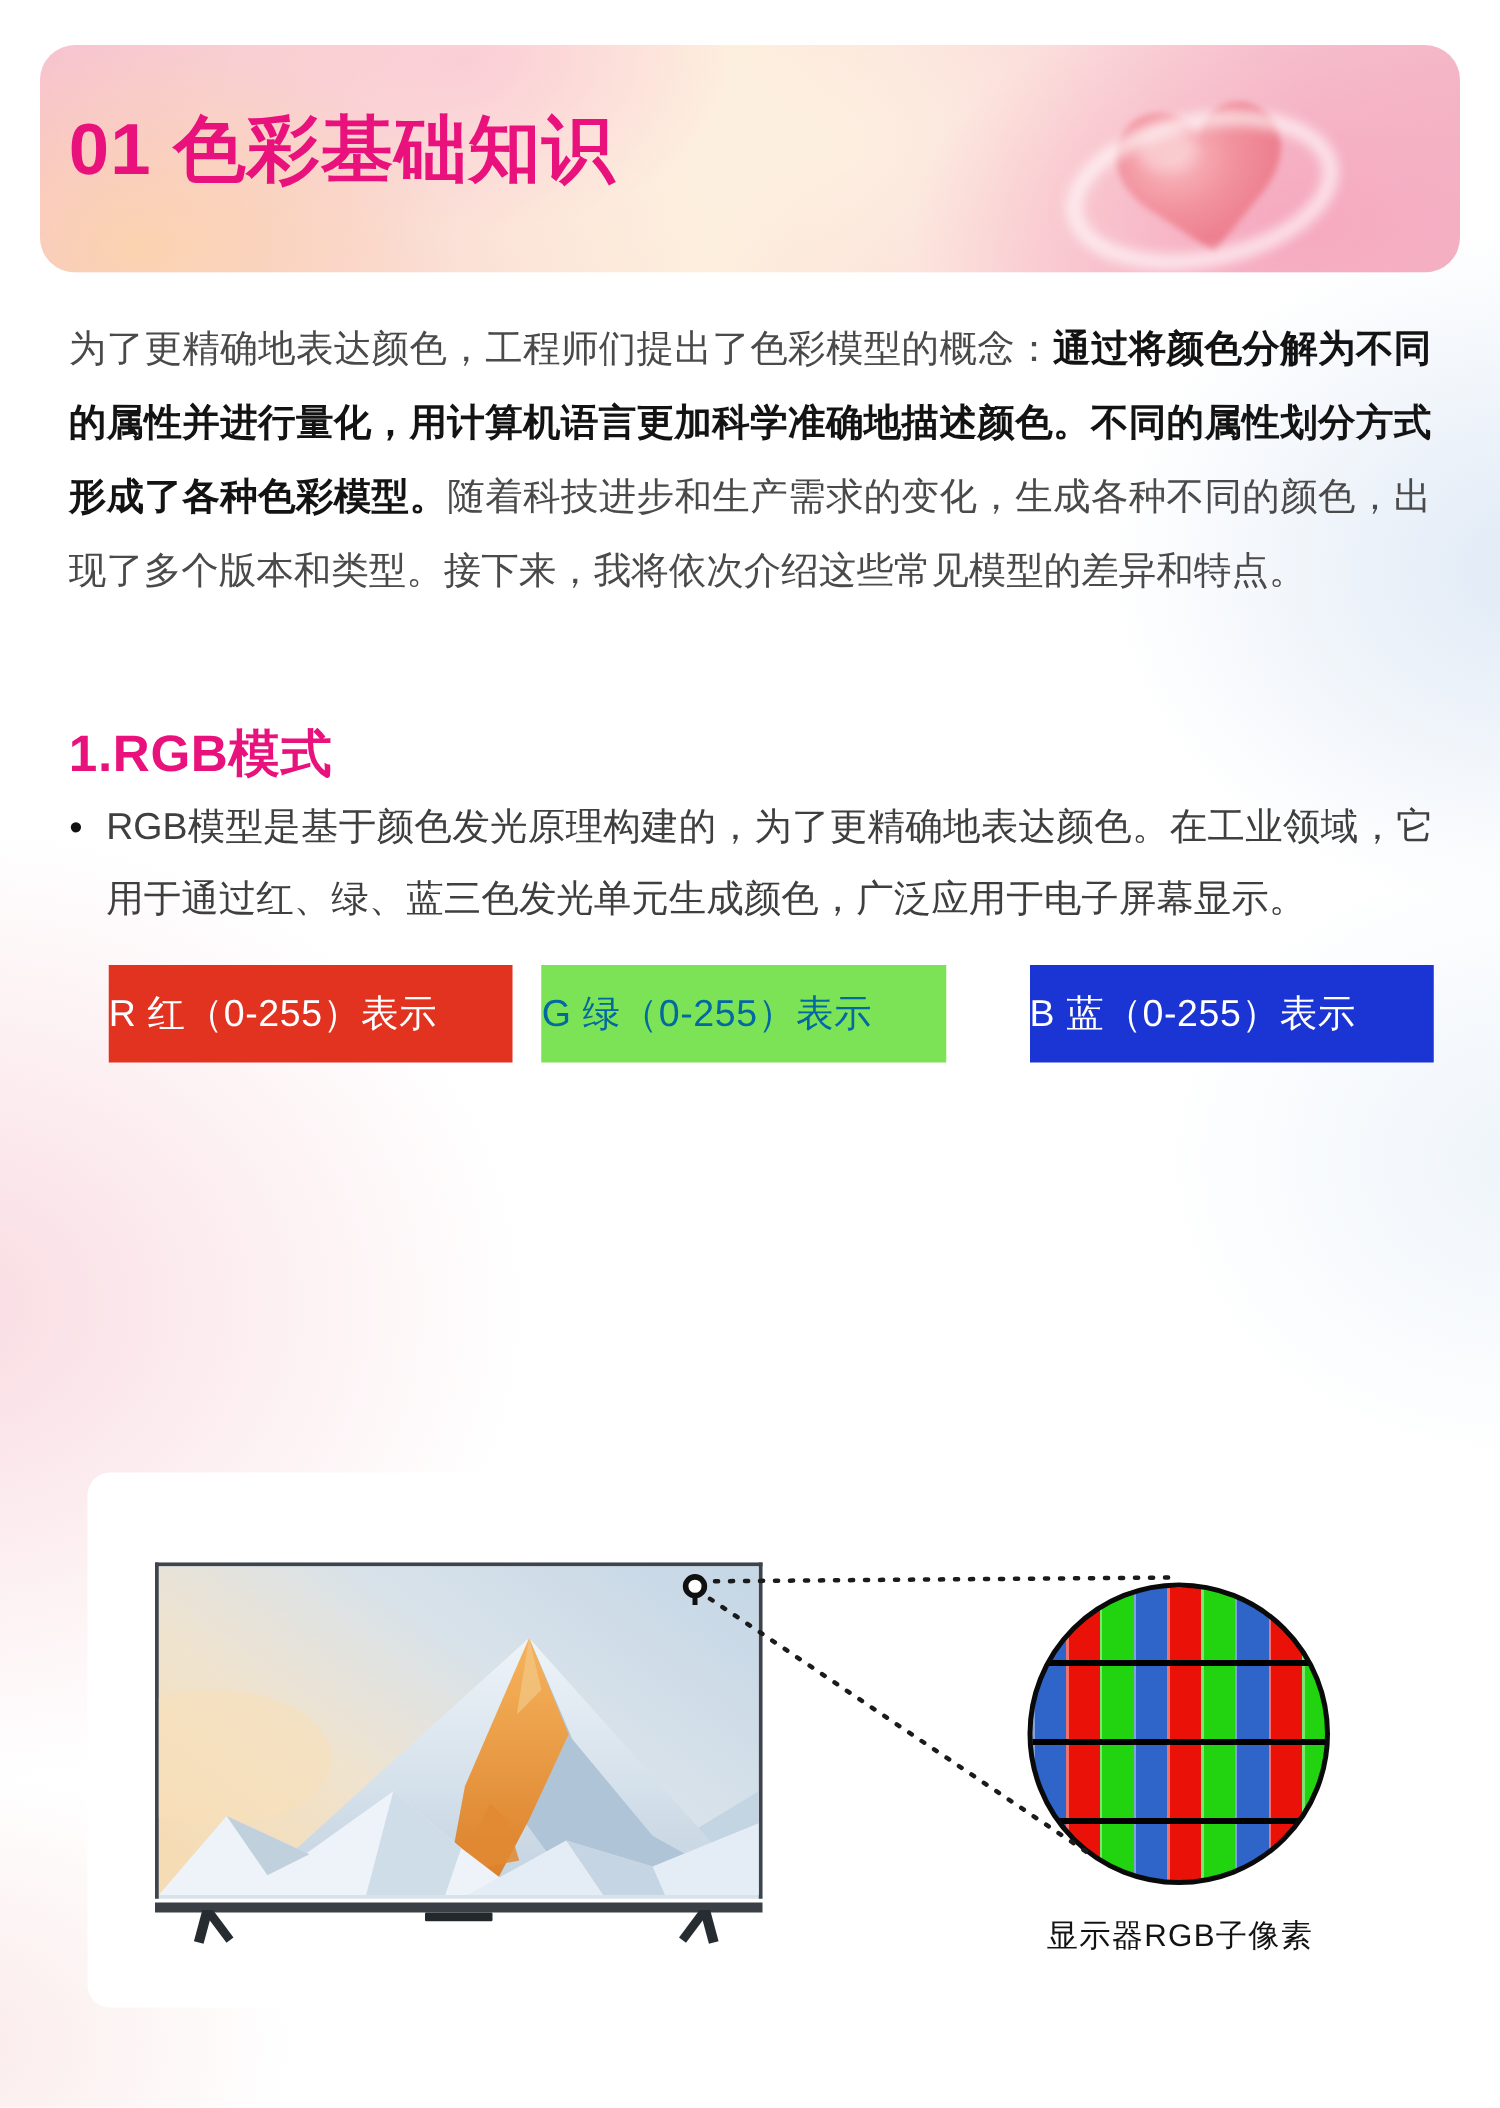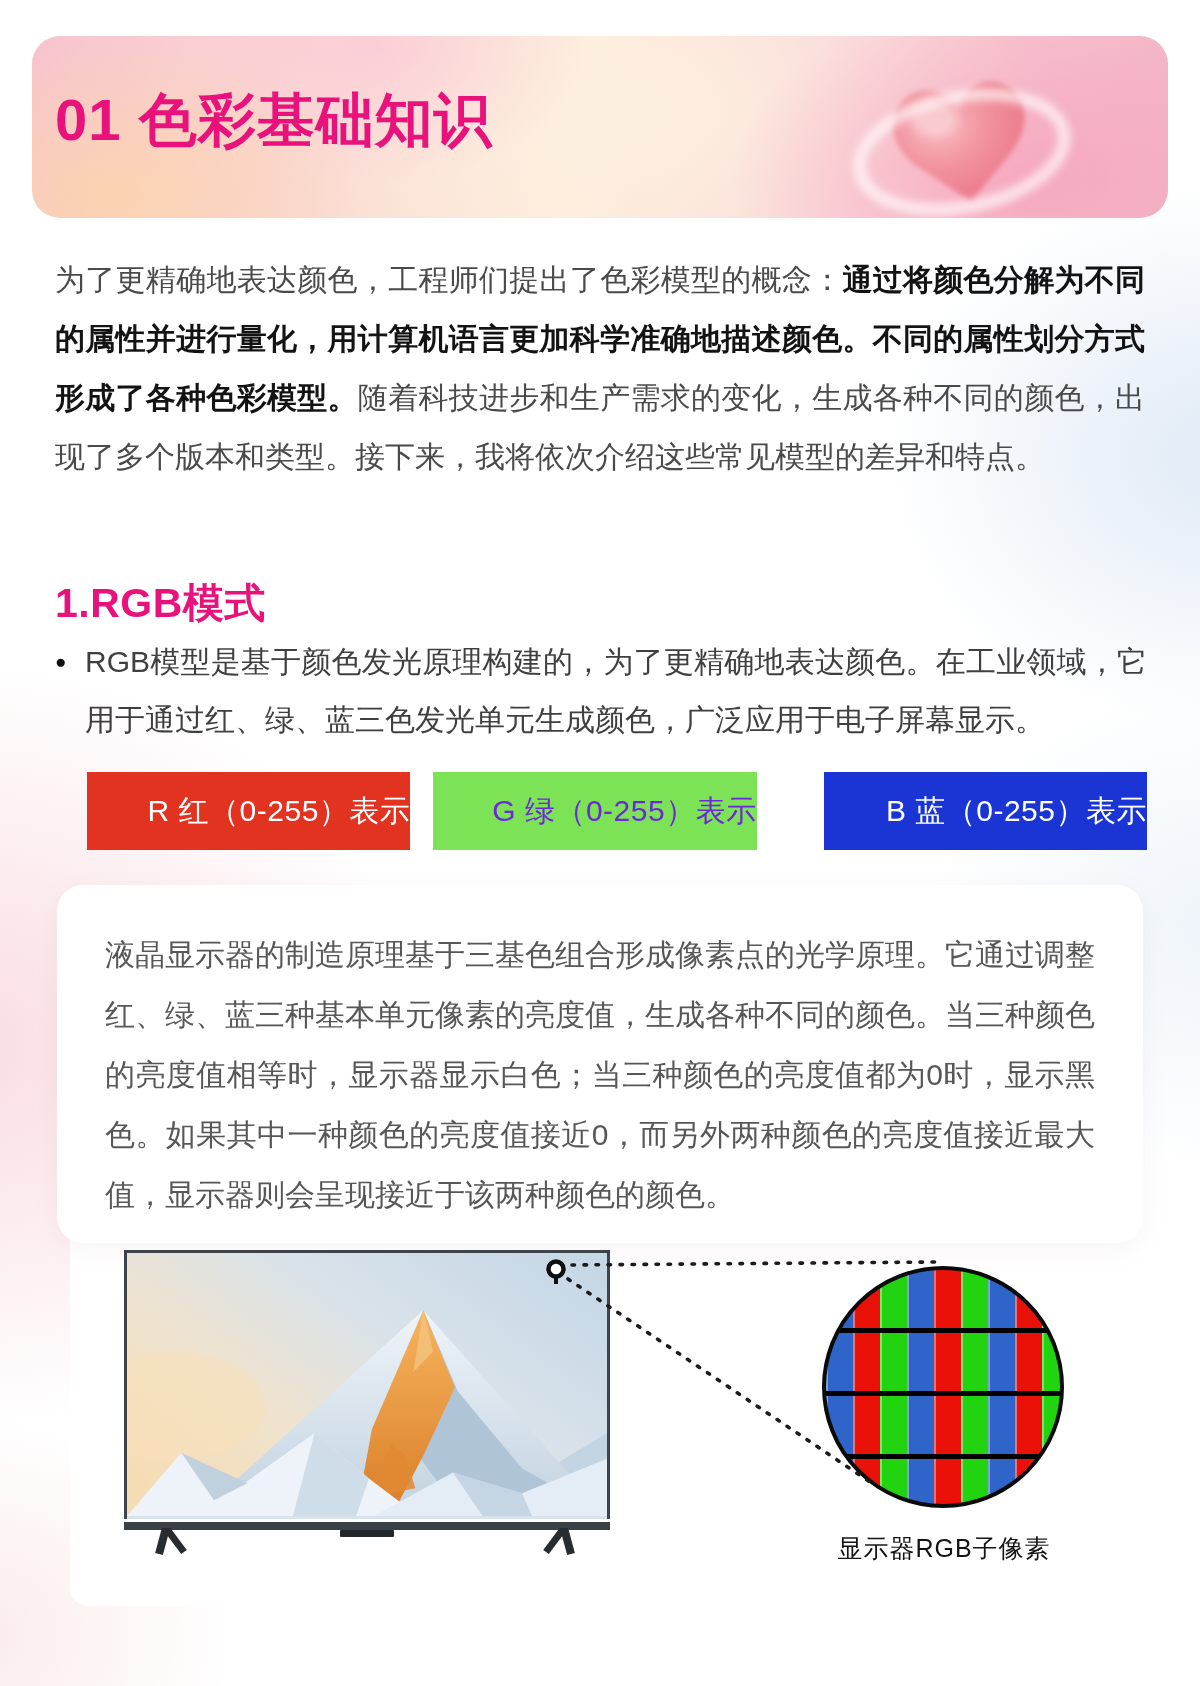--- a/index.html
+++ b/index.html
@@ -41,25 +41,25 @@
   }
   .bullet{
     position:absolute;left:55px;top:633px;width:1092px;display:flex;align-items:flex-start;
     font-size:30px;line-height:58px;color:#3f3f3f;
   }
   .bullet-dot{flex:0 0 30px;font-size:19px;line-height:58px;color:#111;}
   .bullet-text{flex:1;text-align:justify;}
   
   .rgb-row{position:absolute;left:87px;top:772px;width:1060px;display:flex;gap:23px;}
   .rgb-box{
-    flex:1;height:78px;display:flex;align-items:center;justify-content:flex-end;
+    flex:1;height:78px;display:flex;align-items:center;justify-content:flex-start;
     font-size:30px;letter-spacing:0.5px;
   }
   .rgb-box.red{background:#e23321;color:#ffffff;}
-  .rgb-box.green{background:#7ce256;color:#6d28d9;}
+  .rgb-box.green{background:#7ce256;color:#0369a1;}
   .rgb-box.blue{background:#1a35d3;color:#ffffff;margin-left:44px;}
   
   .figure-bg{position:absolute;left:70px;top:1178px;width:1092px;height:428px;background:#ffffff;border-radius:18px;}
   .card{
     position:absolute;left:57px;top:885px;width:1086px;height:358px;border-radius:26px;background:#ffffff;
     box-shadow:0 6px 22px rgba(190,150,165,0.10);
   }
   .card-text{
     position:absolute;left:48px;top:40px;width:990px;
     font-size:30px;line-height:60px;color:#575757;text-align:justify;
@@ -135,23 +135,20 @@
     <div class="rgb-box green">
       <span>G 绿（0-255）表示</span>
     </div>
     <div class="rgb-box blue">
       <span>B 蓝（0-255）表示</span>
     </div>
   </div>
 
   <div class="figure-bg"></div>
 
-  <div class="card">
-    <div class="card-text">液晶显示器的制造原理基于三基色组合形成像素点的光学原理。它通过调整红、绿、蓝三种基本单元像素的亮度值，生成各种不同的颜色。当三种颜色的亮度值相等时，显示器显示白色；当三种颜色的亮度值都为0时，显示黑色。如果其中一种颜色的亮度值接近0，而另外两种颜色的亮度值接近最大值，显示器则会呈现接近于该两种颜色的颜色。</div>
-  </div>
 
   <div class="tv">
     <div class="tv-screen">
       <svg width="480" height="263" viewBox="0 0 486 266" preserveAspectRatio="none">
         <defs>
           <linearGradient id="sky" x1="0" y1="0.85" x2="1" y2="0.1">
             <stop offset="0%" stop-color="#f6dcb4"></stop>
             <stop offset="32%" stop-color="#efe3cf"></stop>
             <stop offset="62%" stop-color="#d8e2ea"></stop>
             <stop offset="100%" stop-color="#c6d7e6"></stop>

